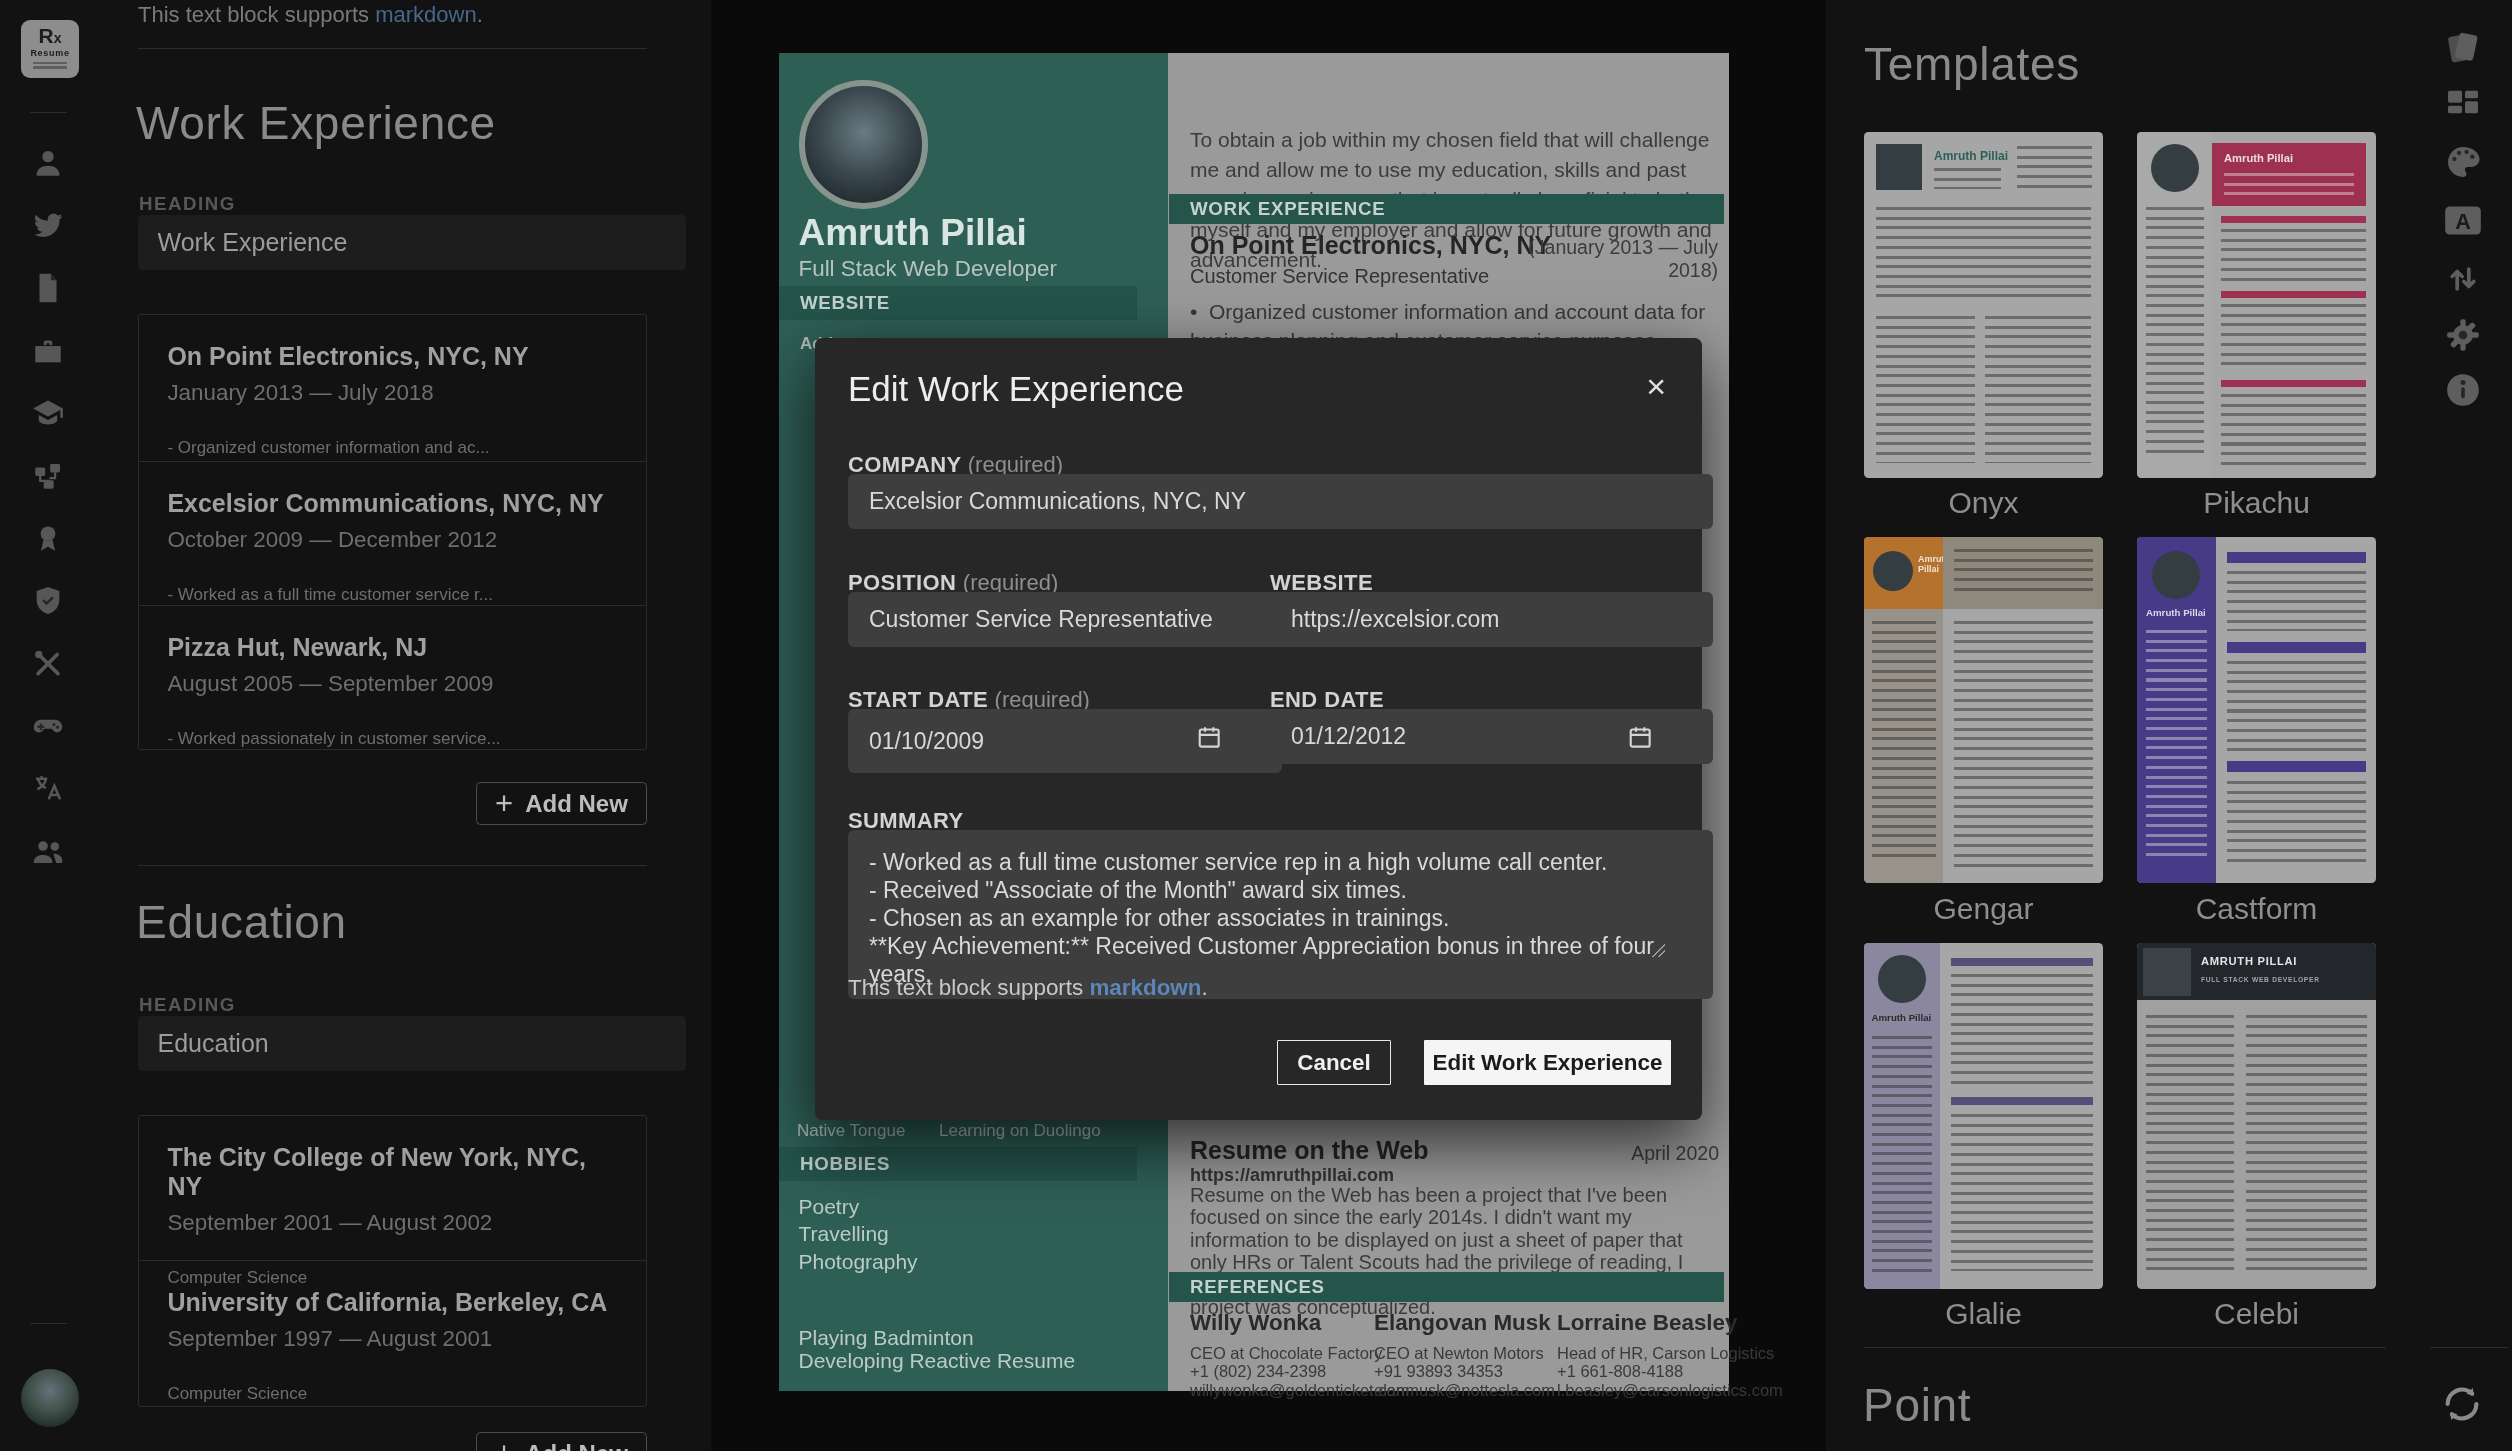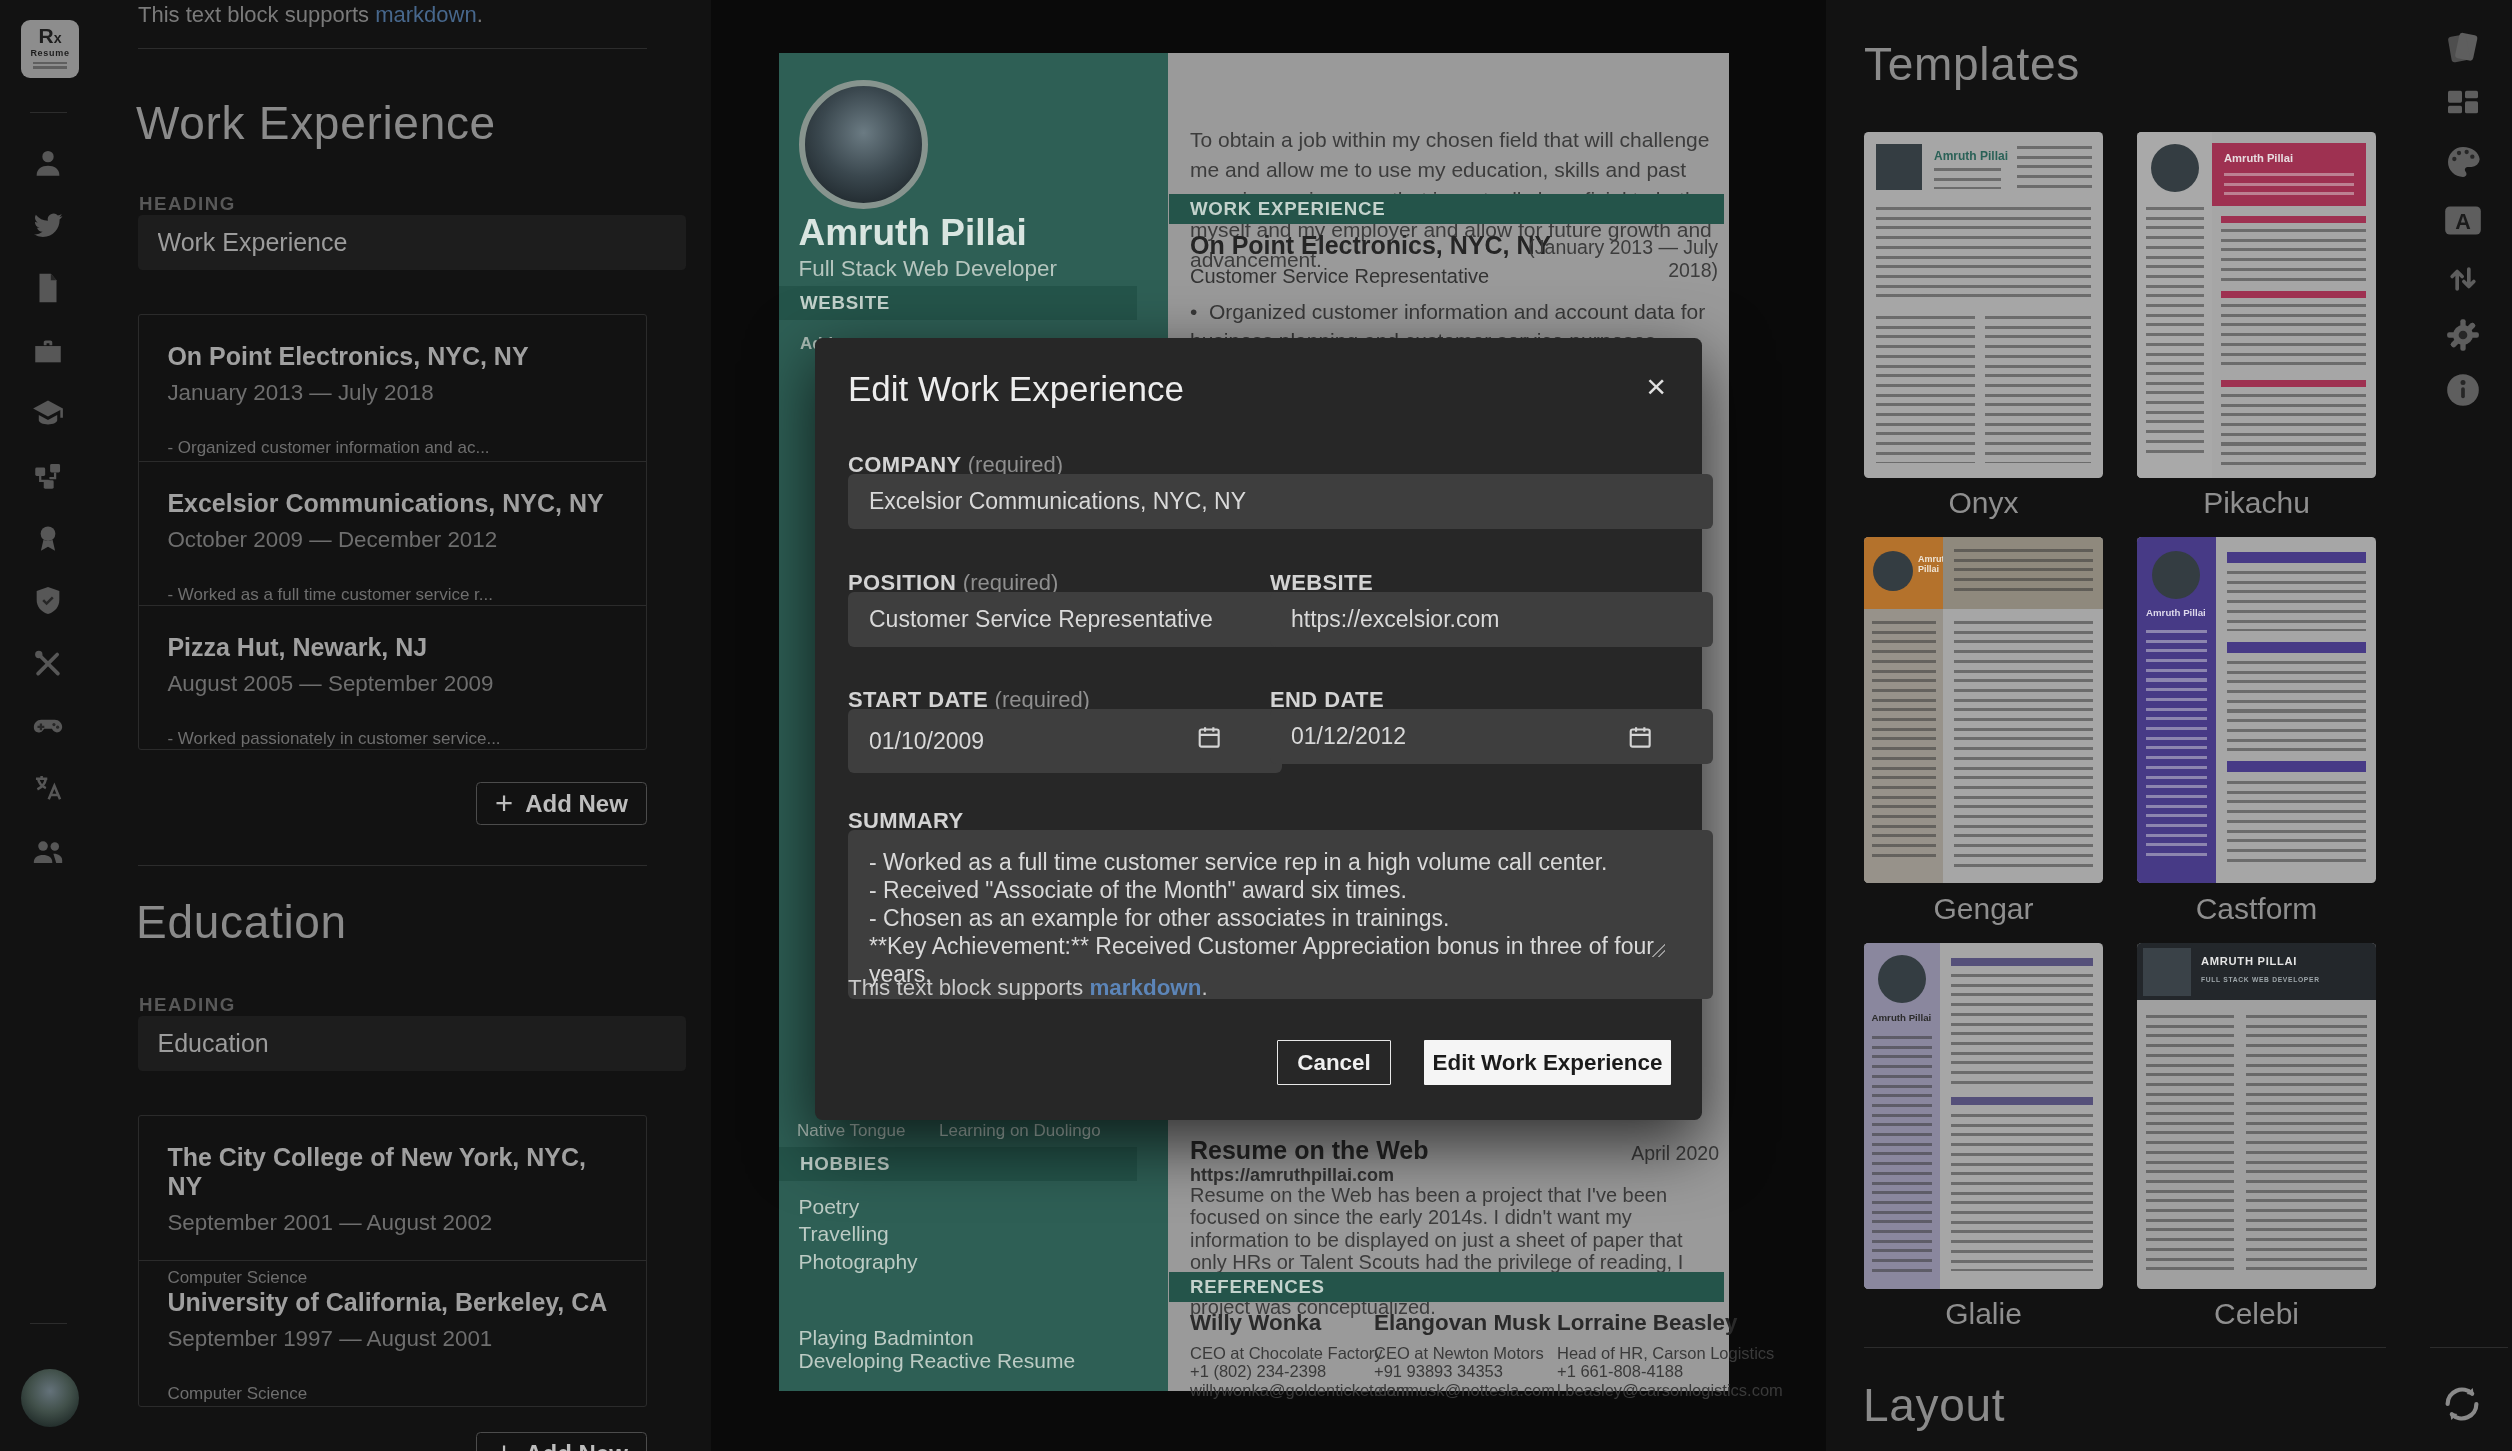--- a/index.html
+++ b/index.html
@@ -359,21 +359,21 @@
       <div class="tname abs" style="left:64px;top:12px;font-size:11.2px;color:#e4e4e4;text-transform:uppercase;letter-spacing:0.7px">Amruth Pillai</div>
       <div class="tname abs" style="left:64px;top:33px;font-size:6.7px;color:#9fa7ab;text-transform:uppercase;letter-spacing:0.7px">Full Stack Web Developer</div>
     </div>
     <div class="abs lines" style="left:9px;top:72px;width:88px;height:259px"></div>
     <div class="abs lines" style="left:109px;top:72px;width:121px;height:259px"></div>
   </div>
   <div class="abs tlabel" style="left:2137px;top:1297px;width:239px">Celebi</div>
 
   <div class="abs hline" style="left:1864px;top:1347px;width:522px"></div>
   <div class="abs hline" style="left:2430px;top:1347px;width:78px"></div>
-  <div class="abs h1" style="left:1863px;top:1378px">Layout</div>
+  <div class="abs h1" style="left:1863px;top:1378px">Point</div>
   <div class="abs refresh" style="left:2439px;top:1381px">
     <svg viewBox="0 0 24 24">
         <g fill="none" stroke="currentColor" stroke-width="2.2" stroke-linecap="round">
           <path d="M19.5 12a7.5 7.5 0 0 1-12.8 5.3M4.5 12a7.5 7.5 0 0 1 12.8-5.3"></path>
         </g>
         <path d="m17.6 3.6.6 3.8-3.8-.6z" fill="currentColor"></path>
         <path d="m6.4 20.4-.6-3.8 3.8.6z" fill="currentColor"></path>
       </svg>
   </div>
 

